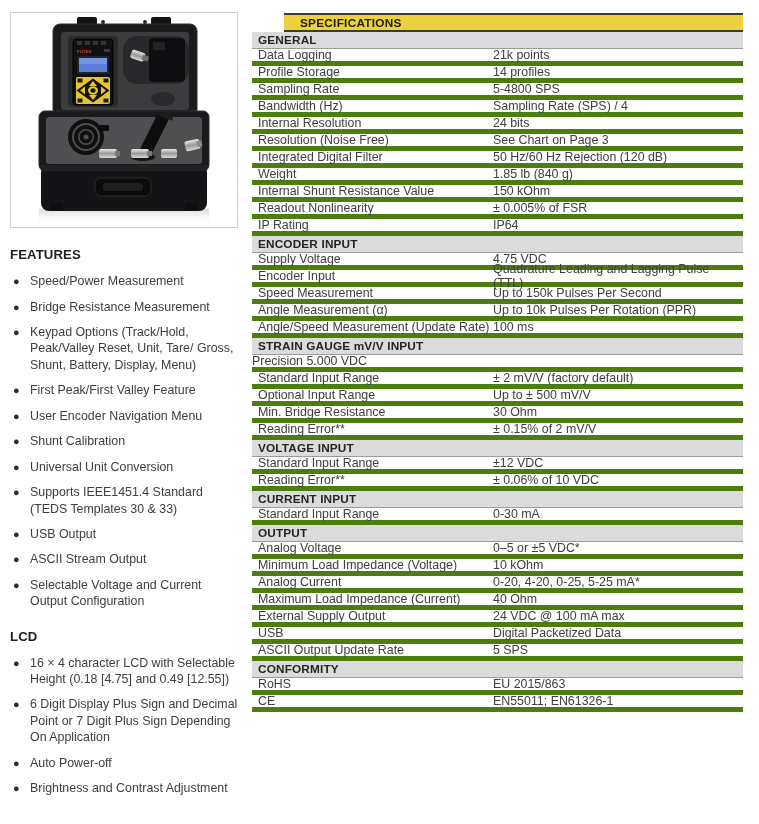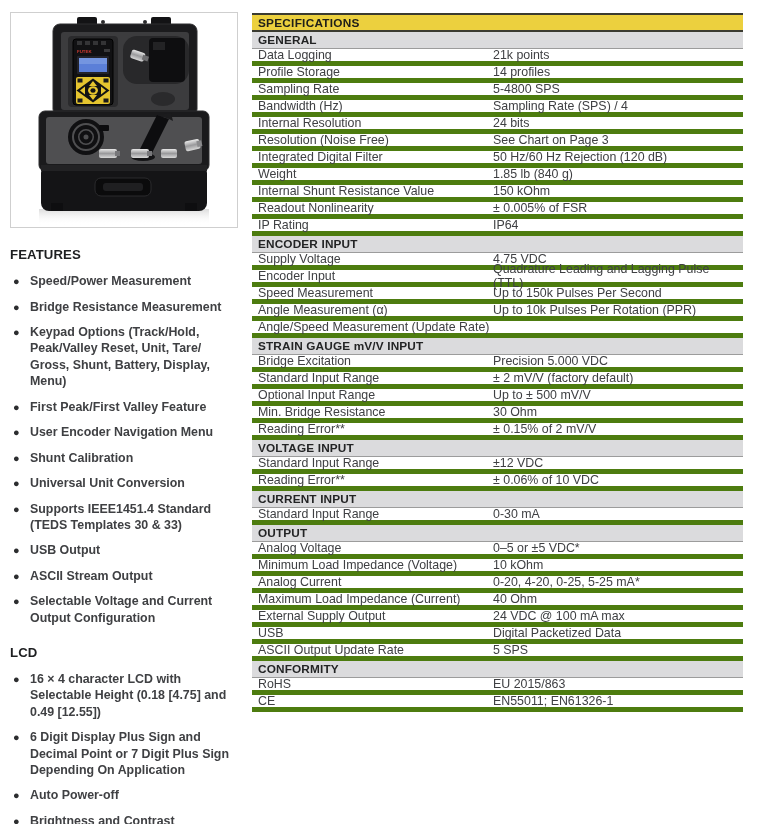--- a/index.html
+++ b/index.html
@@ -6,27 +6,27 @@
   .page{position:relative;width:759px;height:824px;background:#fff;overflow:hidden;
         font-family:"Liberation Sans",sans-serif;color:#3F4043;}
 
   
   .left{position:absolute;left:10px;top:12px;width:230px;}
   .product-frame{width:226px;height:214px;border:1px solid #cfcfcf;background:#fff;overflow:hidden;}
   .col-heading{font-size:13.2px;font-weight:bold;color:#1E1F21;margin:19px 0 11px 0;letter-spacing:.1px;}
   ul.blist{list-style:none;margin:0;padding:0;}
   ul.blist li{display:flex;margin:0 0 9px 0;font-size:12.4px;line-height:1.32;color:#3F4043;}
   ul.blist li .bullet{flex:0 0 17px;padding-left:3px;color:#2c2d2f;font-size:11px;line-height:1.5;}
-  ul.blist li .btext{flex:1;font-weight:bold;}
+  ul.blist li .btext{flex:1;}
   .important{font-size:12.6px;font-weight:bold;color:#1E1F21;line-height:1.5;margin:26px 0 0 0;white-space:pre-line;}
 
   
   .specs{position:absolute;left:252px;top:13px;width:491px;}
   .spec-title{box-sizing:border-box;height:19px;background:#ECD03E;border-top:2px solid #3B3B30;border-bottom:2px solid #3B3B30;
-              display:flex;align-items:center;padding-left:6px;font-size:11.8px;font-weight:bold;color:#20201A;letter-spacing:.25px;}
+              display:flex;align-items:center;padding-left:16px;font-size:11.8px;font-weight:bold;color:#20201A;letter-spacing:.25px;margin-left:32px;}
   .spec-section{box-sizing:border-box;height:17px;background:#DBDBDD;border-bottom:1px solid #9c9c9c;
                 display:flex;align-items:center;padding-left:6px;font-size:11.8px;font-weight:bold;color:#232425;letter-spacing:.15px;text-align:center;}
   .spec-row{box-sizing:border-box;height:17px;border-bottom:5px solid #4d7c0f;display:flex;align-items:center;font-size:12.4px;color:#3F4043;}
   .spec-label{box-sizing:border-box;flex:0 0 241px;padding-left:6px;}
   .spec-value{flex:1;}
 </style>
 </head>
 <body>
 
 <div class="page">
@@ -264,24 +264,24 @@
       <div class="spec-row">
         <div class="spec-label">Speed Measurement</div>
         <div class="spec-value">Up to 150k Pulses Per Second</div>
       </div>
       <div class="spec-row">
         <div class="spec-label">Angle Measurement (α)</div>
         <div class="spec-value">Up to 10k Pulses Per Rotation (PPR)</div>
       </div>
       <div class="spec-row">
         <div class="spec-label">Angle/Speed Measurement (Update Rate)</div>
+        <div class="spec-value">100 ms</div>
       </div>
       <div class="spec-section">STRAIN GAUGE mV/V INPUT</div>
       <div class="spec-row">
-        <div class="spec-label">Bridge Excitation</div>
         <div class="spec-value">Precision 5.000 VDC</div>
       </div>
       <div class="spec-row">
         <div class="spec-label">Standard Input Range</div>
         <div class="spec-value">± 2 mV/V (factory default)</div>
       </div>
       <div class="spec-row">
         <div class="spec-label">Optional Input Range</div>
         <div class="spec-value">Up to ± 500 mV/V</div>
       </div>

